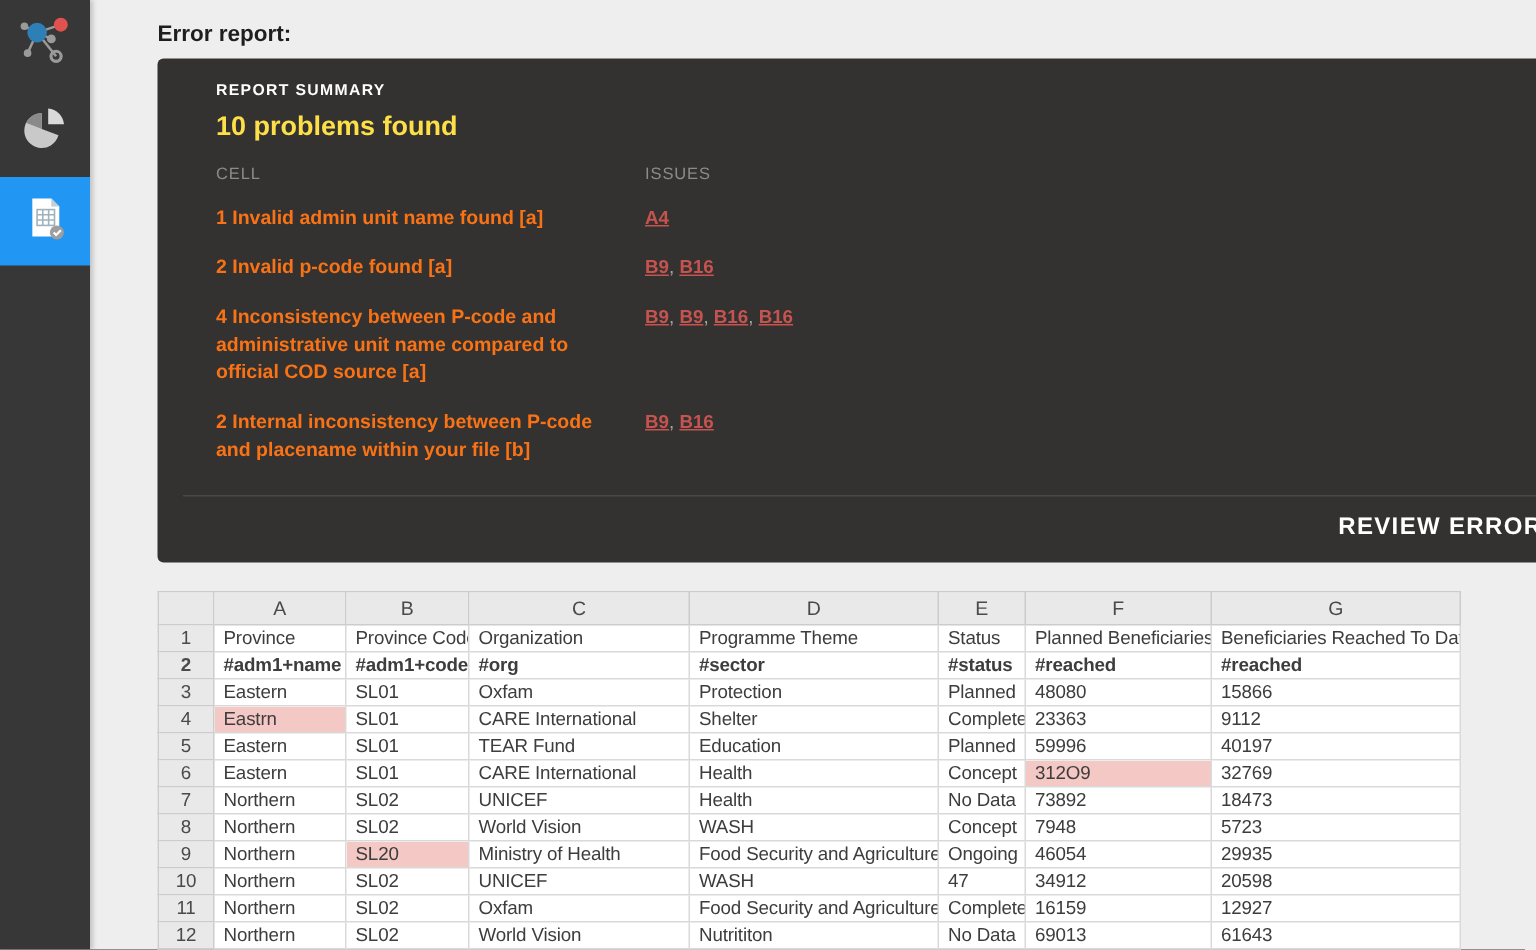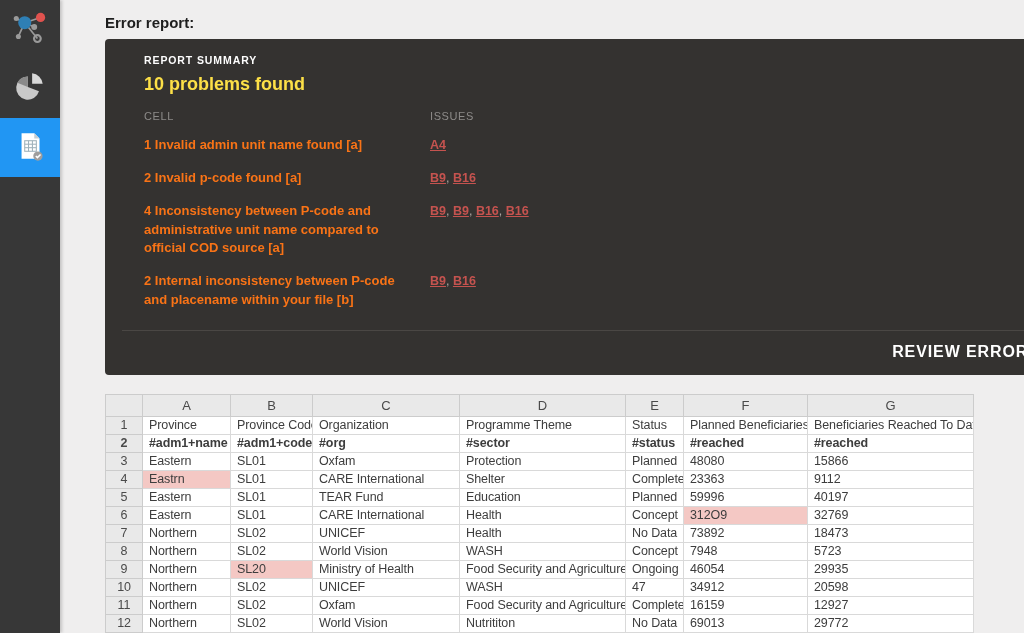--- a/index.html
+++ b/index.html
@@ -281,21 +281,21 @@
               <td>12927</td>
             </tr>
             <tr>
               <td class="rownum">12</td>
               <td>Northern</td>
               <td>SL02</td>
               <td>World Vision</td>
               <td>Nutrititon</td>
               <td>No Data</td>
               <td>69013</td>
-              <td>29772</td>
+              <td>61643</td>
             </tr>
             <tr>
               <td class="rownum">13</td>
               <td>Southern</td>
               <td>SL03</td>
               <td>Ministry of Education</td>
               <td>Education</td>
               <td>Complete</td>
               <td>17092</td>
               <td>16066</td>

